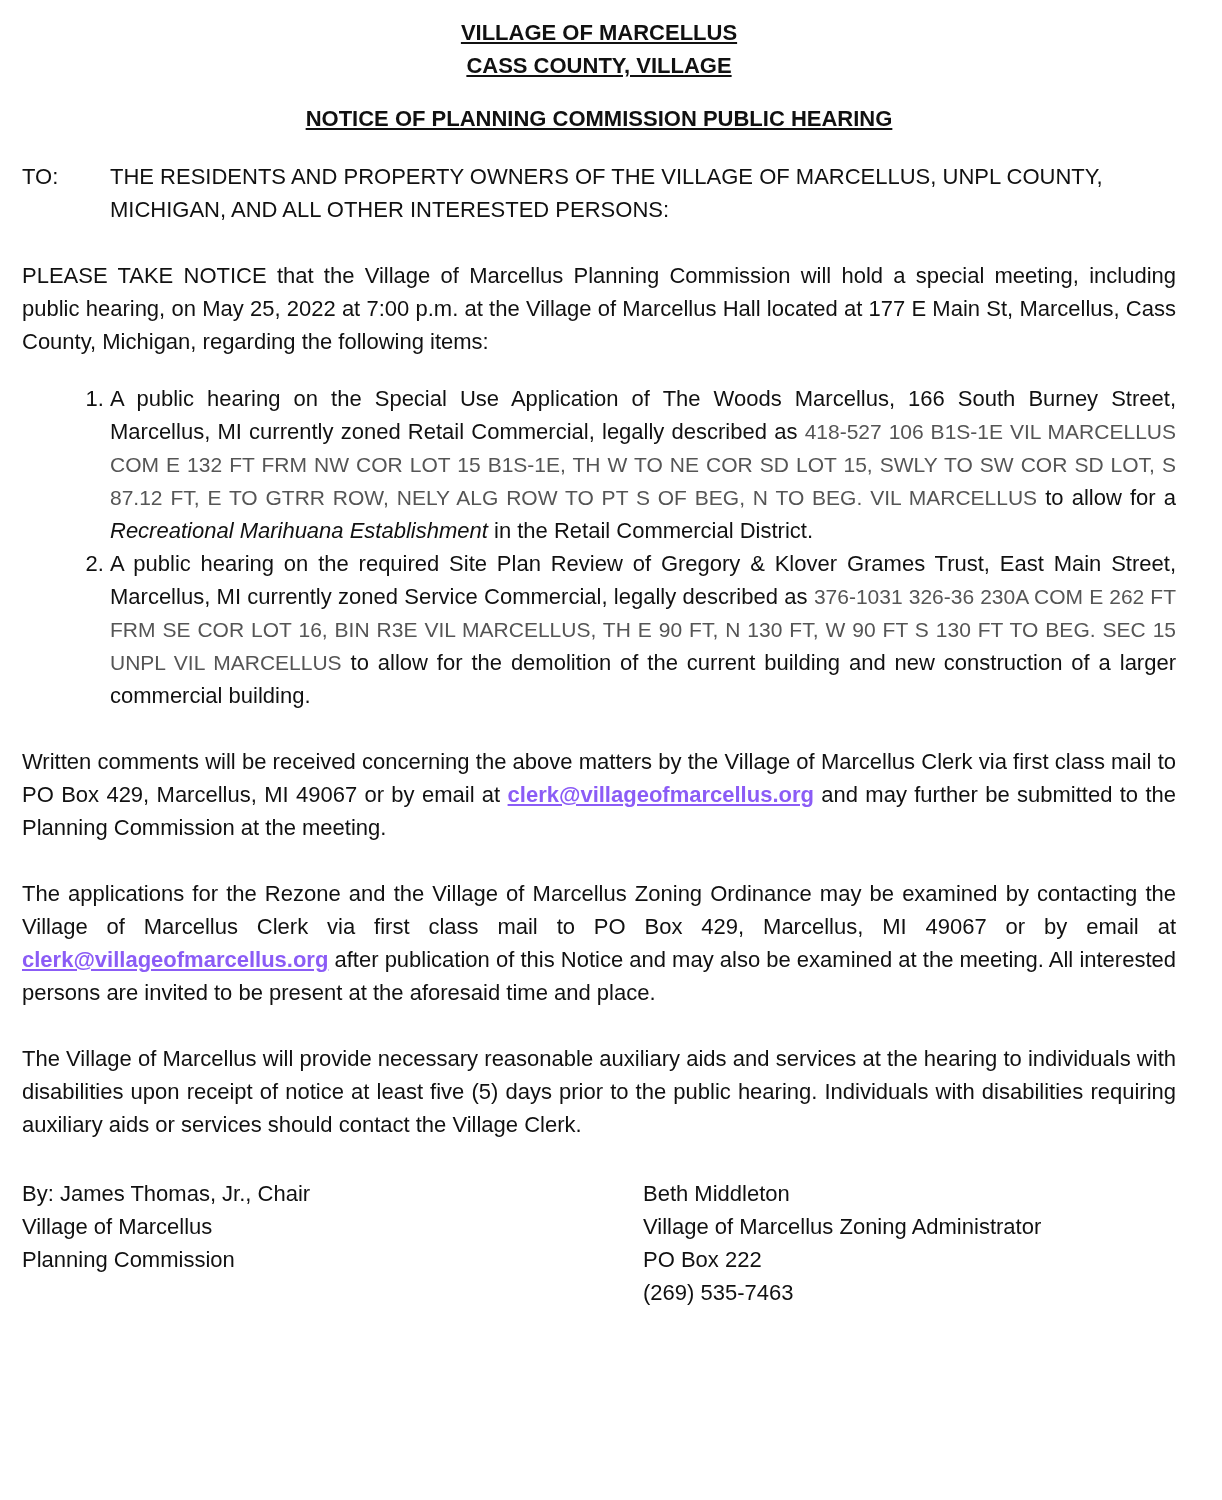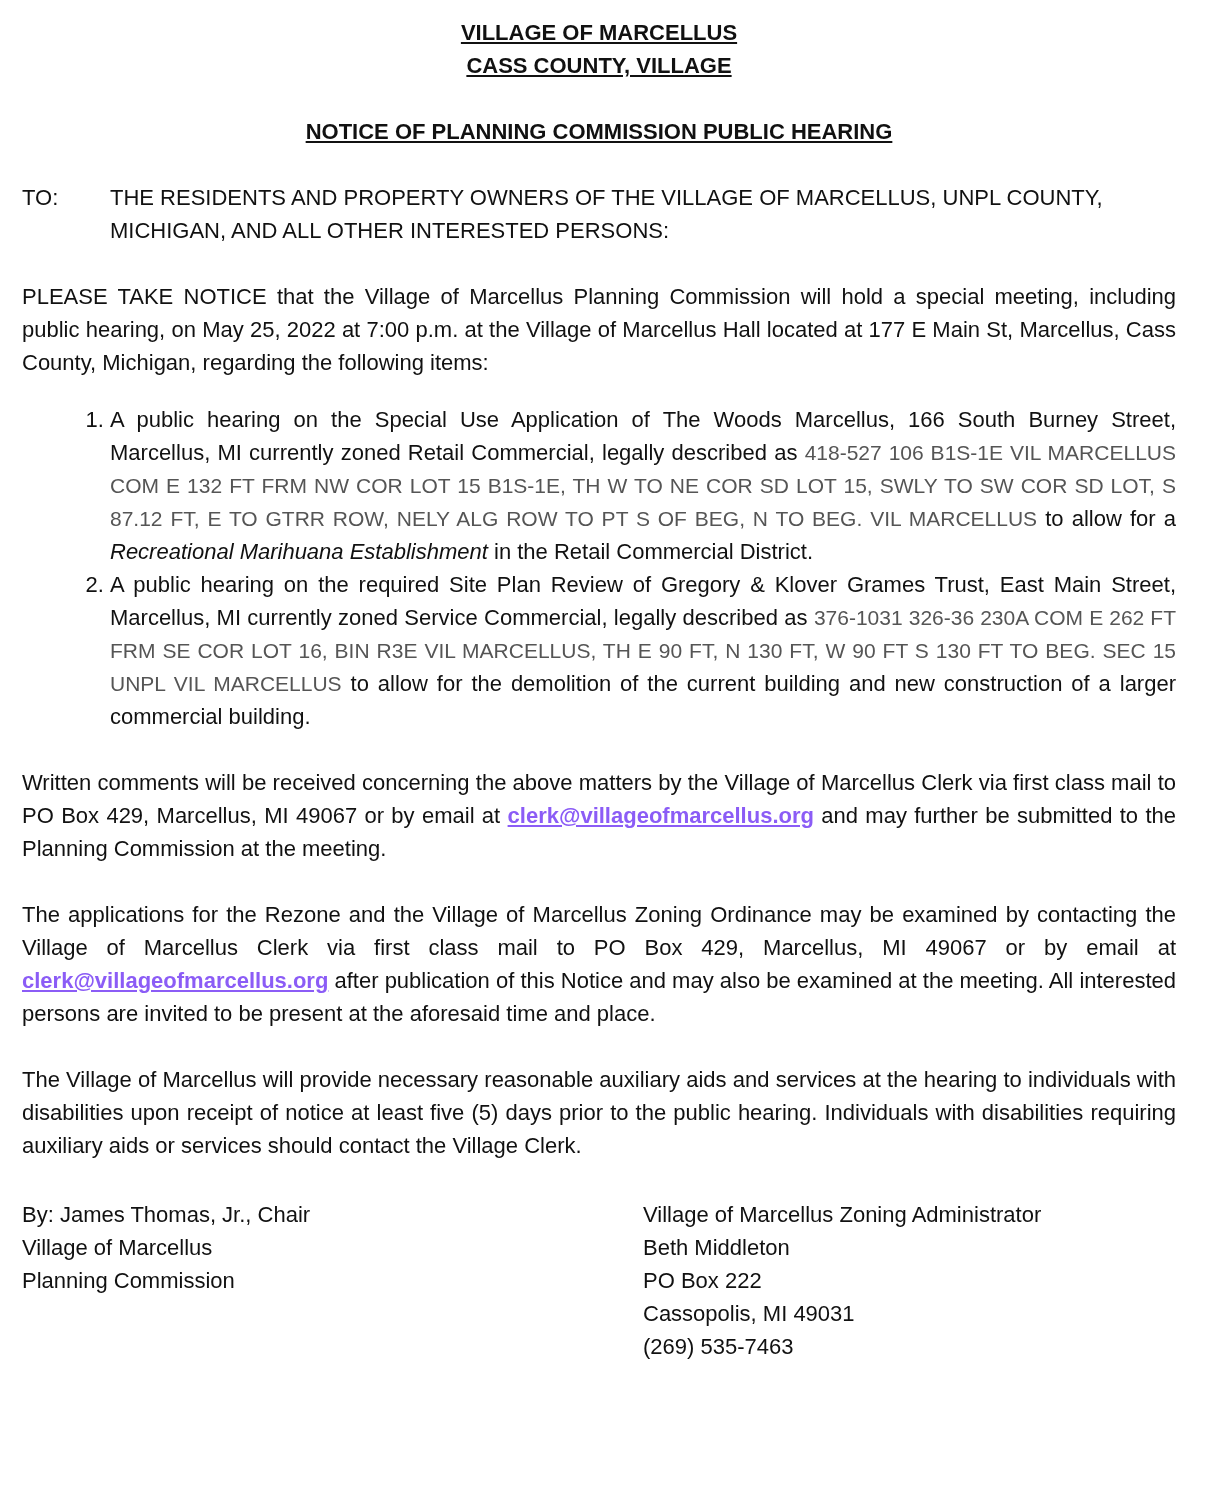--- a/index.html
+++ b/index.html
@@ -3,22 +3,22 @@
 <meta charset="utf-8">
 <style>
   html, body { margin: 0; padding: 0; background: #ffffff; }
   body {
     width: 1222px; height: 1500px; position: relative; overflow: hidden;
     font-family: "Liberation Sans", sans-serif; color: #111111;
   }
   .page { position: absolute; left: 22px; top: 16px; width: 1154px; font-size: 22px; }
   .center { text-align: center; font-weight: bold; text-decoration: underline; font-size: 22px; line-height: 33px; }
   .title-main { margin-top: 0; }
-  .notice-title { margin-top: 33px; }
-  .to-block { display: flex; margin-top: 33px; line-height: 33px; }
+  .notice-title { margin-top: 20px; }
+  .to-block { display: flex; margin-top: 25px; line-height: 33px; }
   .to-label { width: 88px; flex: 0 0 88px; }
   .to-text { flex: 1; }
   p.para { margin: 33px 0 0 0; line-height: 33px; text-align: justify; }
   ol.items { margin: 24px 0 0 0; padding-left: 88px; line-height: 33px; }
   ol.items li { text-align: justify; padding-left: 0; }
   .legal { color: #555555; font-size: 21px; }
   .italic { font-style: italic; }
   .link { color: #8b5cf6; text-decoration: underline; font-weight: bold; }
   .sig { display: flex; margin-top: 36px; line-height: 33px; }
   .sig-left { width: 621px; }
@@ -59,20 +59,19 @@
 
   <p class="para">The Village of Marcellus will provide necessary reasonable auxiliary aids and services at the hearing to individuals with disabilities upon receipt of notice at least five (5) days prior to the public hearing. Individuals with disabilities requiring auxiliary aids or services should contact the Village Clerk.</p>
 
   <div class="sig">
     <div class="sig-left">
       <span class="line">By:  James Thomas, Jr., Chair</span>
       <span class="line">Village of Marcellus</span>
       <span class="line">Planning Commission</span>
     </div>
     <div class="sig-right">
+      <span class="line">Beth Middleton</span>
       <span class="line">Village of Marcellus Zoning Administrator</span>
-      <span class="line">Beth Middleton</span>
       <span class="line">PO Box 222</span>
-      <span class="line">Cassopolis, MI 49031</span>
       <span class="line">(269) 535-7463</span>
     </div>
   </div>
 </div>
 
 </body></html>

